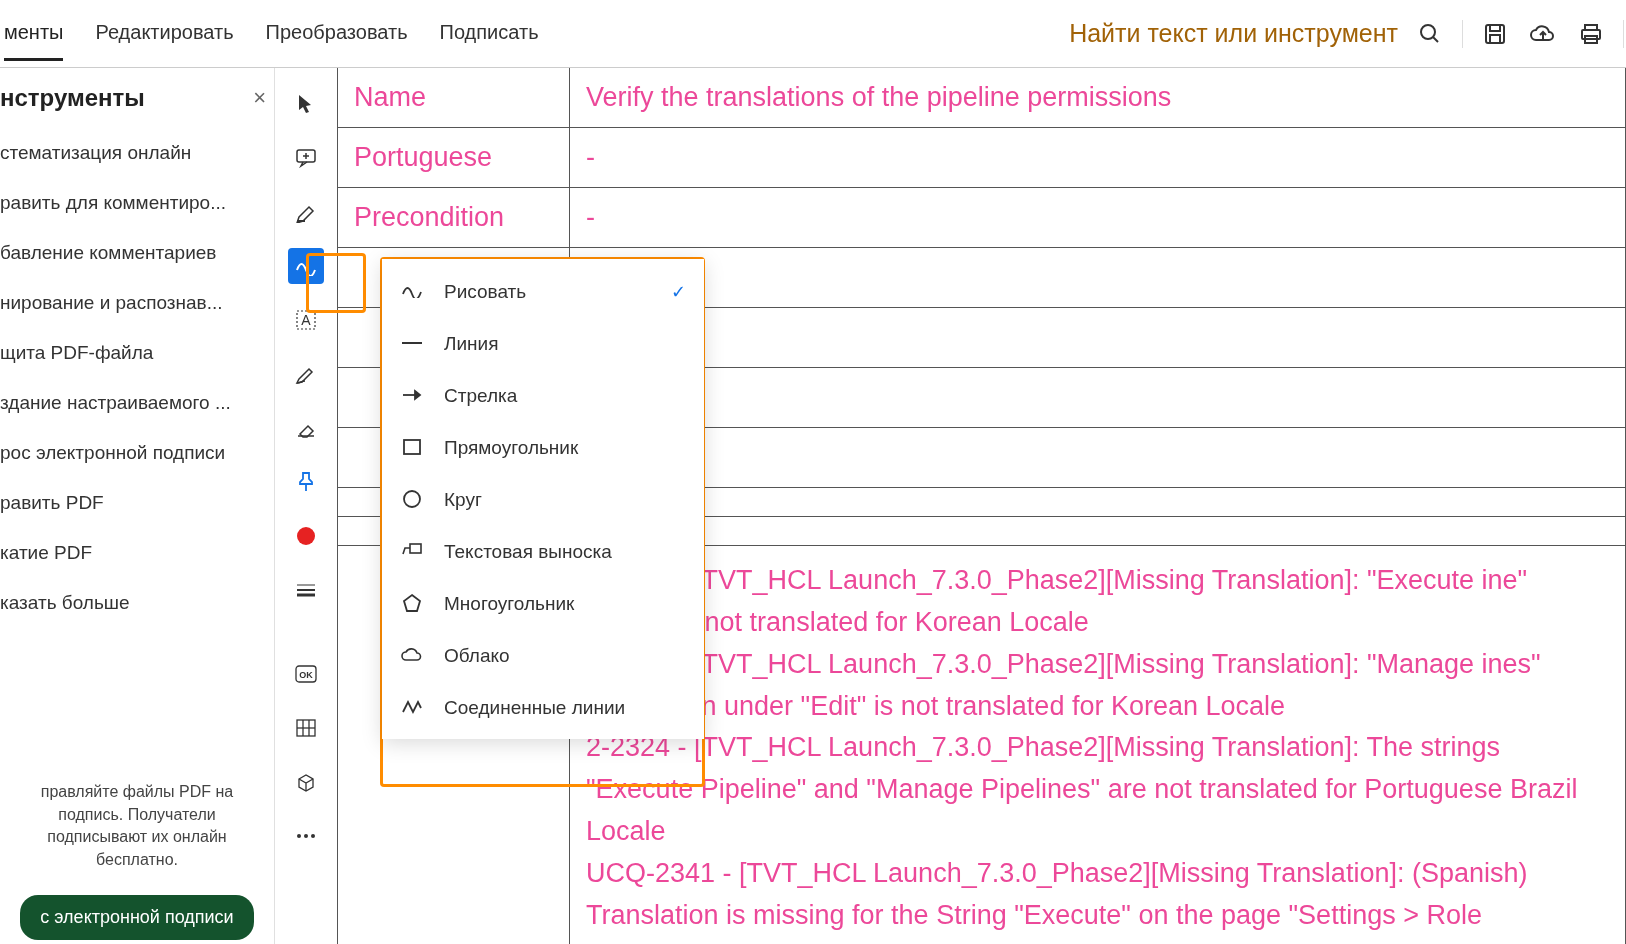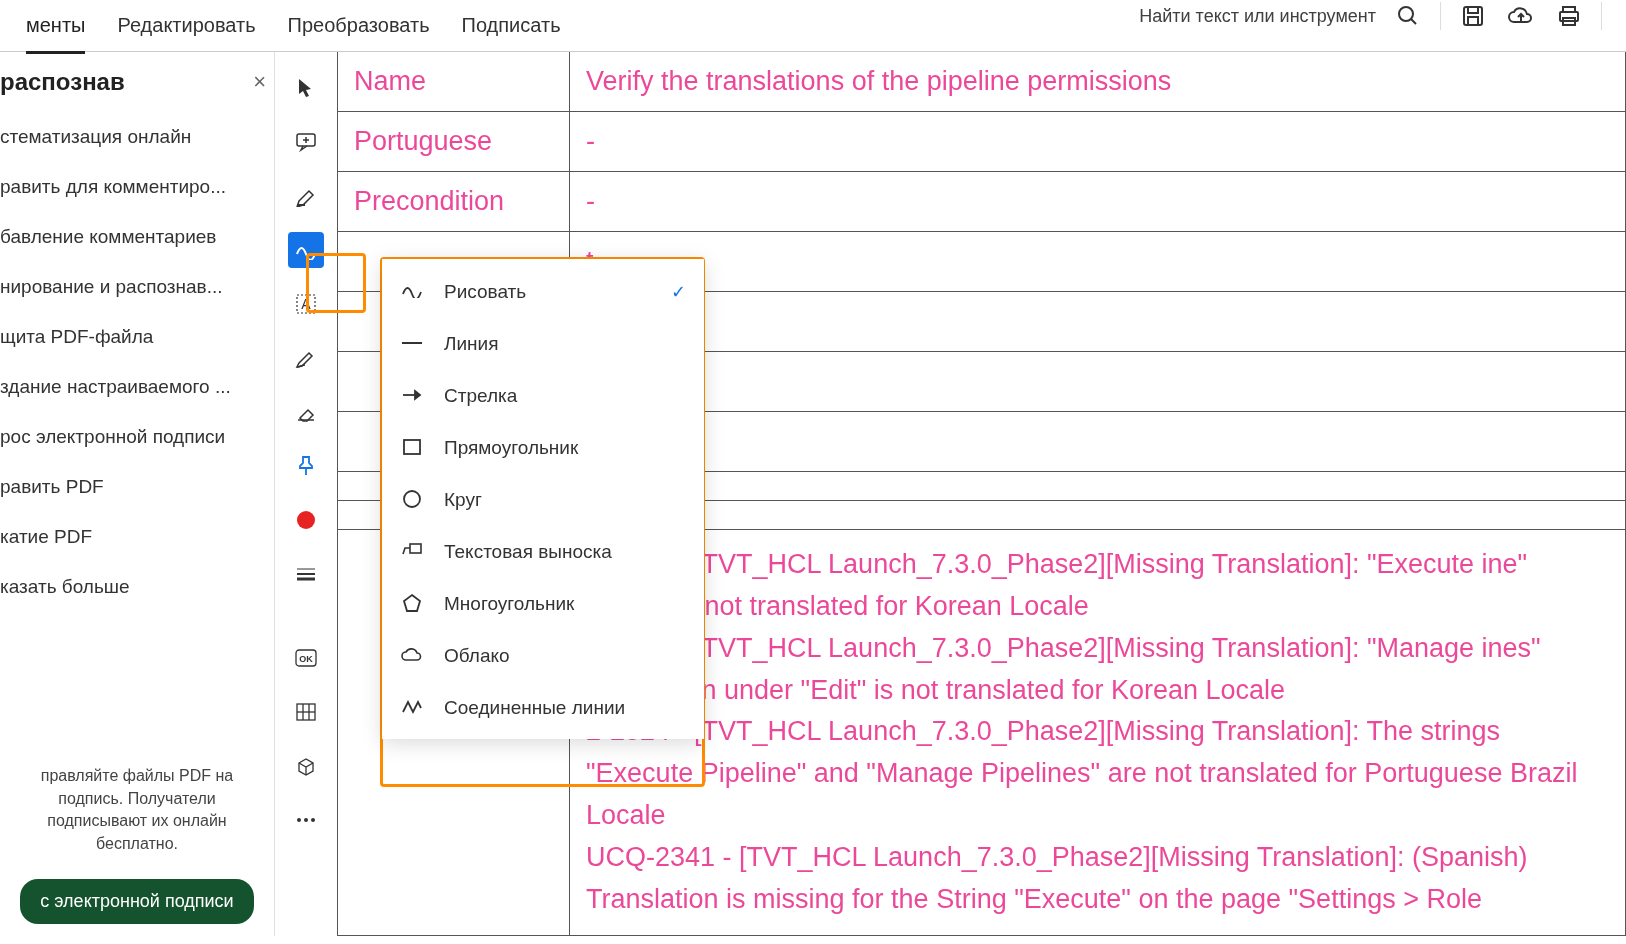--- a/index.html
+++ b/index.html
@@ -1,22 +1,22 @@
 <!DOCTYPE html>
 <html><head>
 <meta charset="utf-8">
 <style>
 *{margin:0;padding:0;box-sizing:border-box;font-family:Arial,Helvetica,sans-serif}
 body{background:#fff;width:1626px;height:944px;overflow:hidden;position:relative}
-.topbar{display:flex;align-items:flex-start;height:52px;padding:0 24px;border-bottom:1px solid #ccc}
+.topbar{display:flex;align-items:center;height:68px;padding:0 2px;border-bottom:1px solid #ccc}
 .topnav{display:flex;gap:32px;padding-left:2px}
 .topnav-item{font-size:20px;color:#333;cursor:pointer;padding:14px 0}
 .topnav-item.active{color:#222;border-bottom:3px solid #222;font-weight:500}
 .top-right{margin-left:auto;display:flex;align-items:center;gap:16px}
-.search-text{font-size:18px;color:#404040}
+.search-text{font-size:25px;color:#a16207}
 .icon-btn{width:32px;height:32px;display:flex;align-items:center;justify-content:center;cursor:pointer}
 .vsep{width:1px;height:28px;background:#ddd}
 .main{display:flex;height:calc(100% - 60px)}
 .sidebar-left{width:275px;border-right:1px solid #e0e0e0;display:flex;flex-direction:column}
 .sidebar-header{display:flex;align-items:center;padding:16px 8px 16px 0}
 .sidebar-title{font-size:24px;font-weight:700;color:#222}
 .close-x{margin-left:auto;font-size:22px;color:#666;cursor:pointer}
 .tools-scroll{flex:1;overflow-y:auto;position:relative}
 .tools-scroll::-webkit-scrollbar{width:10px}
 .tools-scroll::-webkit-scrollbar-track{background:#f0f0f0}
@@ -83,21 +83,21 @@
           <rect x="6" y="14" width="12" height="7"></rect>
         </svg>
     </div>
     <div class="vsep"></div>
   </div>
 </div>
 
 <div class="main">
   <div class="sidebar-left">
     <div class="sidebar-header">
-      <span class="sidebar-title">распознав</span>
+      <span class="sidebar-title">нструменты</span>
       <span class="close-x">×</span>
     </div>
     <div class="tools-scroll">
       <div class="tool-item">стематизация онлайн</div>
       <div class="tool-item">равить для комментиро...</div>
       <div class="tool-item">бавление комментариев</div>
       <div class="tool-item">нирование и распознав...</div>
       <div class="tool-item">щита PDF-файла</div>
       <div class="tool-item">здание настраиваемого ...</div>
       <div class="tool-item">рос электронной подписи</div>

